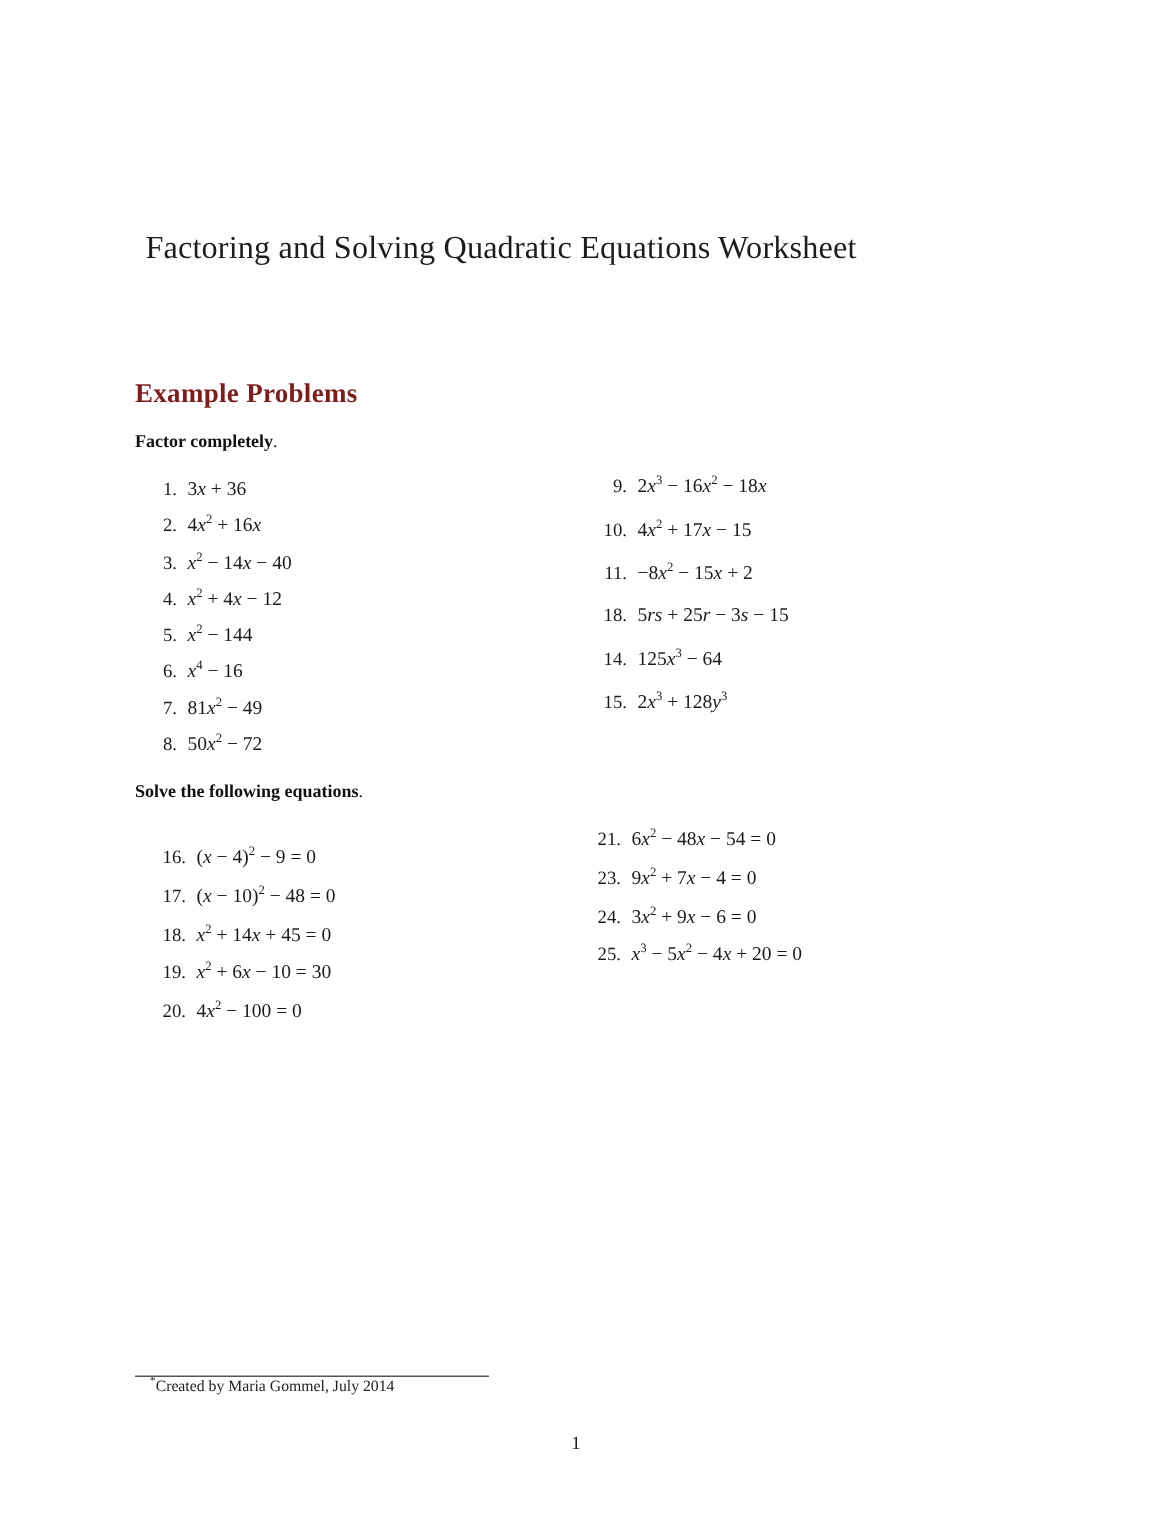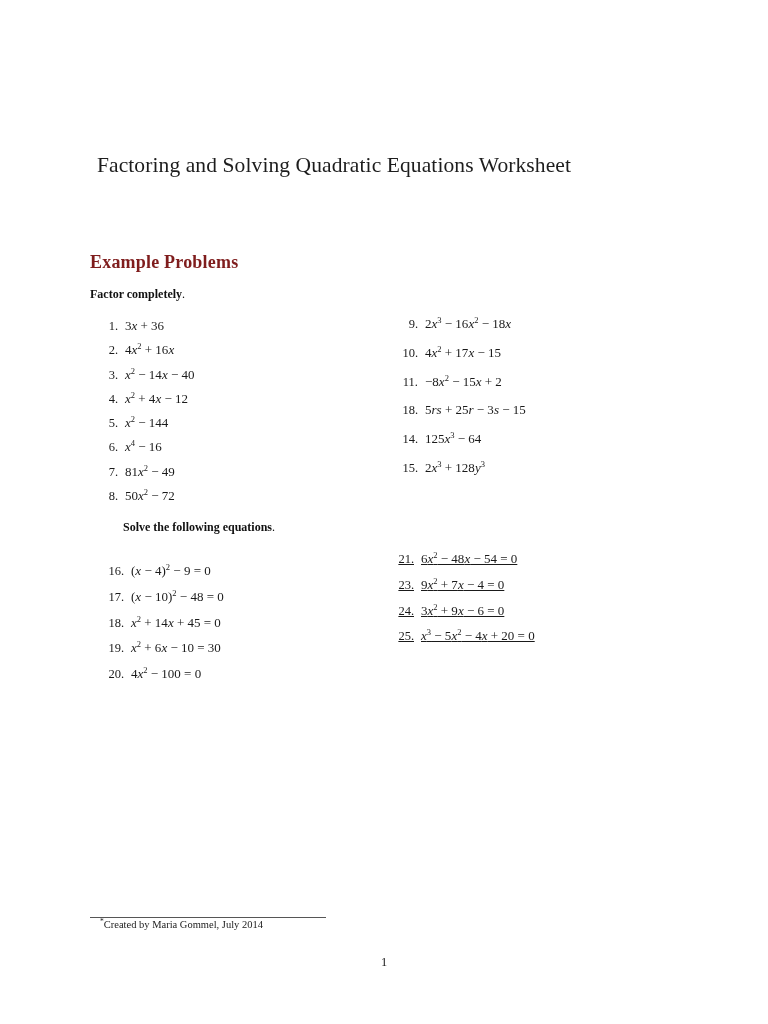--- a/index.html
+++ b/index.html
@@ -60,21 +60,21 @@
     position: absolute;
     left: 90px;
     font-size: 12px;
     font-weight: bold;
     color: #111111;
   }
   .instruction .period {
     font-weight: normal;
   }
   #instr-factor { top: 287px; }
-  #instr-solve  { top: 520px; margin-left: 33px; }
+  #instr-solve  { top: 520px; }
 
   
   .prob-col {
     position: absolute;
   }
   .prob-row {
     display: flex;
     align-items: baseline;
     font-size: 13px;
     color: #1a1a1a;
@@ -120,21 +120,21 @@
     top: 551px;
     left: 104px;
   }
   #col-solve-left .prob-row { height: 25.8px; }
   #col-solve-left .prob-num { width: 20px; margin-top: 13px; }
 
   #col-solve-right {
     top: 551px;
     left: 394px;
   }
-  #col-solve-right .prob-row { height: 25.8px; text-decoration: underline; }
+  #col-solve-right .prob-row { height: 25.8px; }
   #col-solve-right .prob-num { width: 20px; }
 
   
   .footnote-rule {
     position: absolute;
     top: 917px;
     left: 90px;
     width: 236px;
     height: 0;
     border-top: 1px solid #565656;

